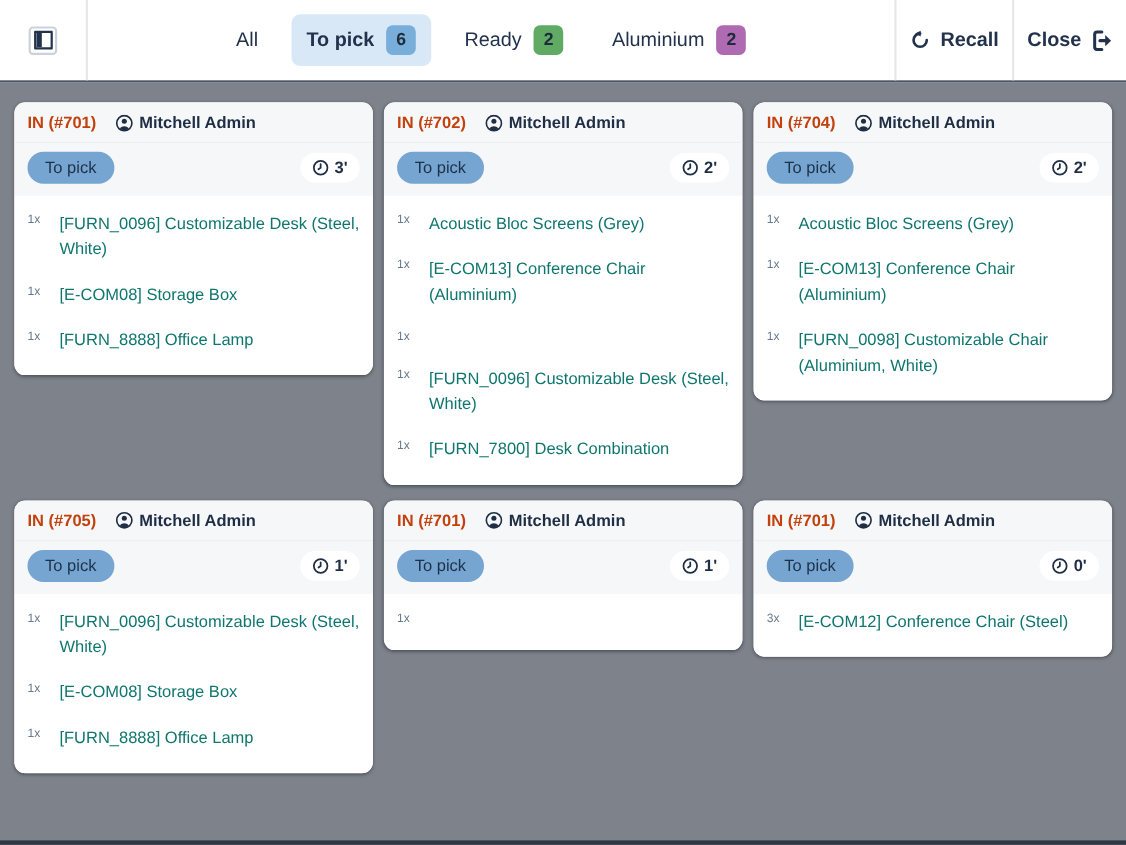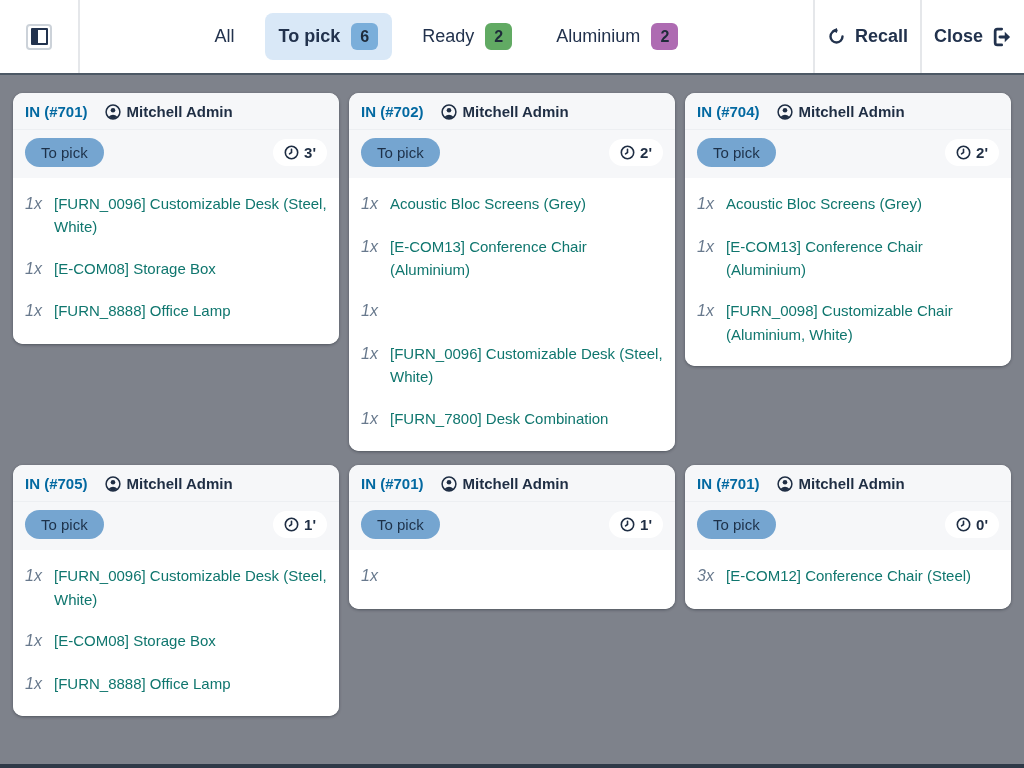--- a/index.html
+++ b/index.html
@@ -73,42 +73,42 @@
     background: #ffffff; border-radius: 10px; overflow: hidden;
     box-shadow: 0 1px 3px rgba(25, 30, 40, 0.45);
     cursor: pointer;
   }
   .card-head { background: #f6f7f9; }
   .title-row {
     display: flex; align-items: center; gap: 17px;
     padding: 10px 12px 9px;
     border-bottom: 1px solid #edeff2;
   }
-  .card-title { font-size: 15px; font-weight: 700; color: #0369a1; }
+  .card-title { font-size: 15px; font-weight: 700; color: #c2410c; }
   .resp {
     display: inline-flex; align-items: center; gap: 6px;
     font-size: 15px; font-weight: 700; color: #1f2e44;
   }
   .status-row {
     display: flex; align-items: center; justify-content: space-between;
     padding: 8px 12px 11px;
   }
   .pill {
     background: #75a5d0; color: #1d3149;
     border-radius: 999px; padding: 6px 16px;
     font-size: 15px; font-weight: 500;
   }
   .time-pill {
     background: #ffffff; border-radius: 999px; padding: 5px 11px;
     display: inline-flex; align-items: center; gap: 5px;
     font-size: 15px; font-weight: 600; color: #1f2e44;
   }
   .lines { list-style: none; margin: 0; padding: 5px 12px 11px; background: #fff; }
   .line { display: flex; align-items: flex-start; gap: 9px; padding: 9px 0; }
-  .qty { flex: 0 0 auto; min-width: 20px; font-size: 16px; line-height: 1.55; color: #68798d; font-style: italic; }
+  .qty { flex: 0 0 auto; min-width: 20px; font-size: 11px; line-height: 1.55; color: #68798d; }
   .pname { font-size: 15px; line-height: 1.55; color: #0f766e; }
 
   .bottom-bar {
     position: fixed; left: 0; right: 0; bottom: 0; height: 4px;
     background: #2e3947;
   }
 </style>
 </head>
 <body>
 

